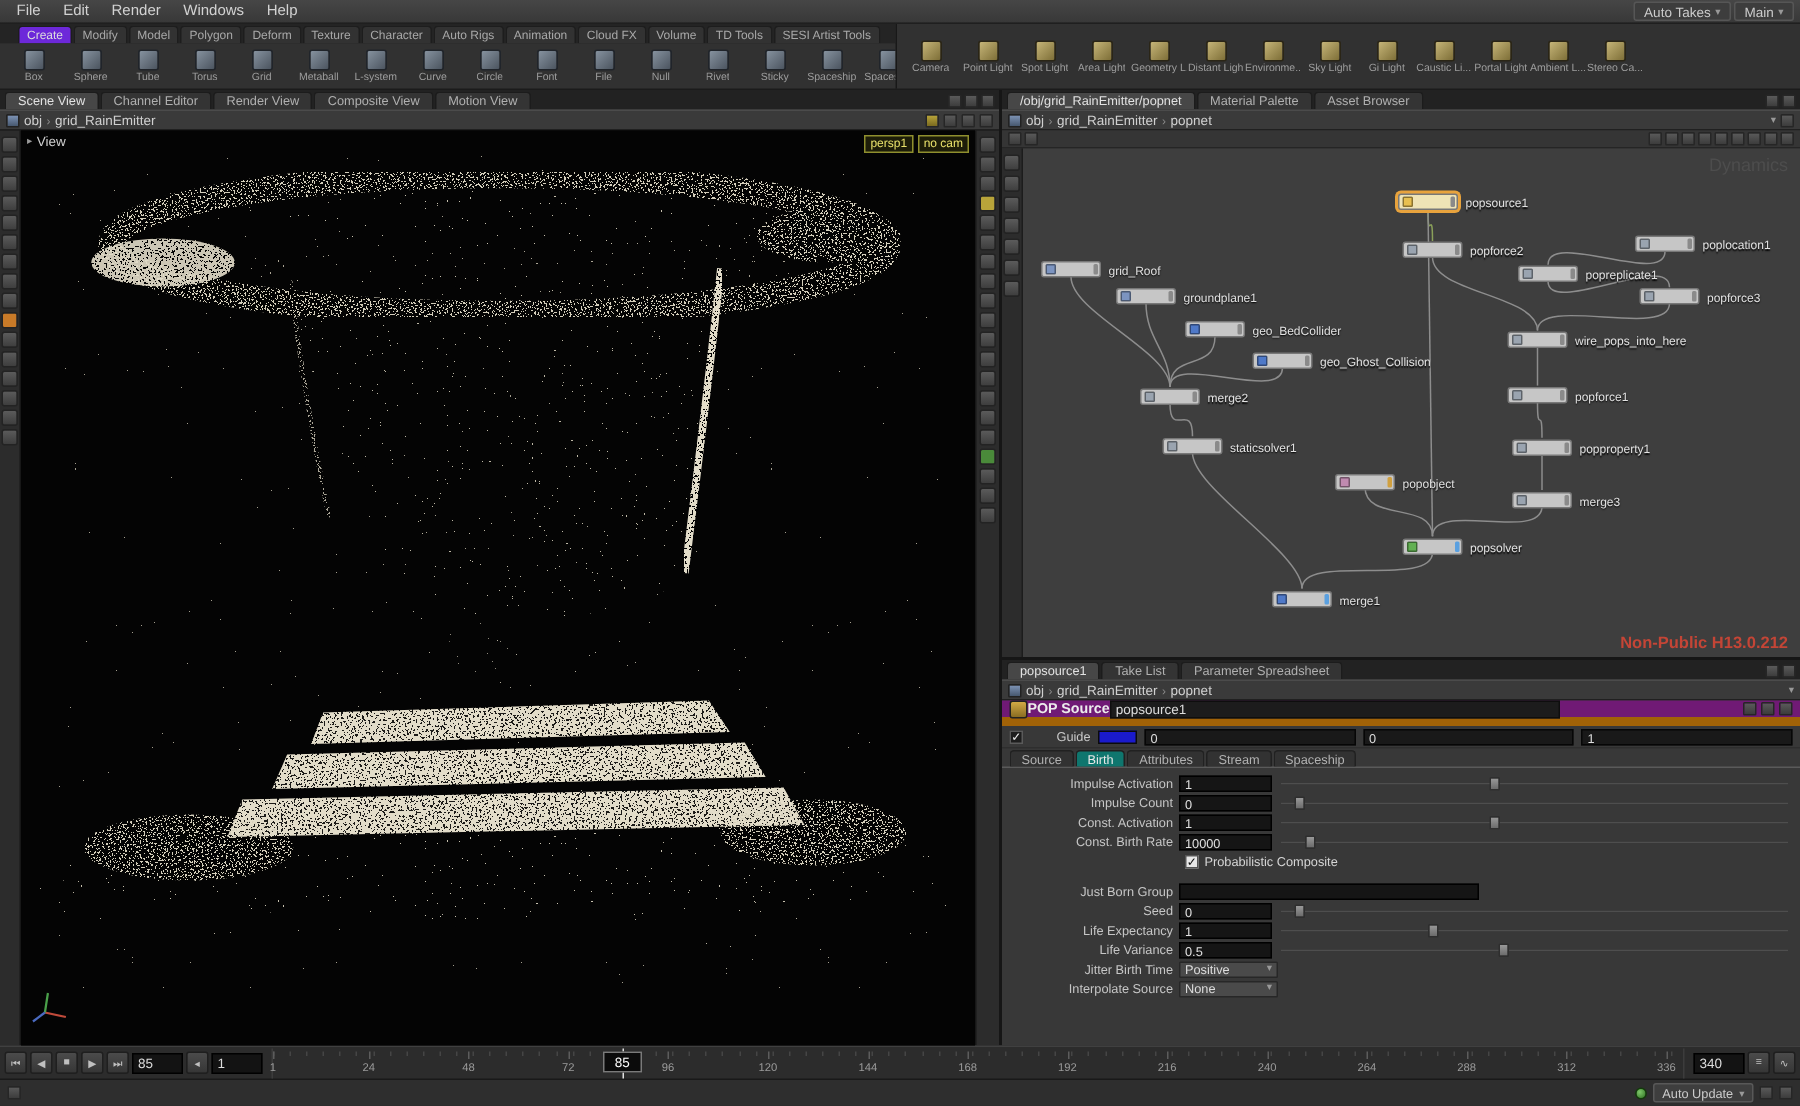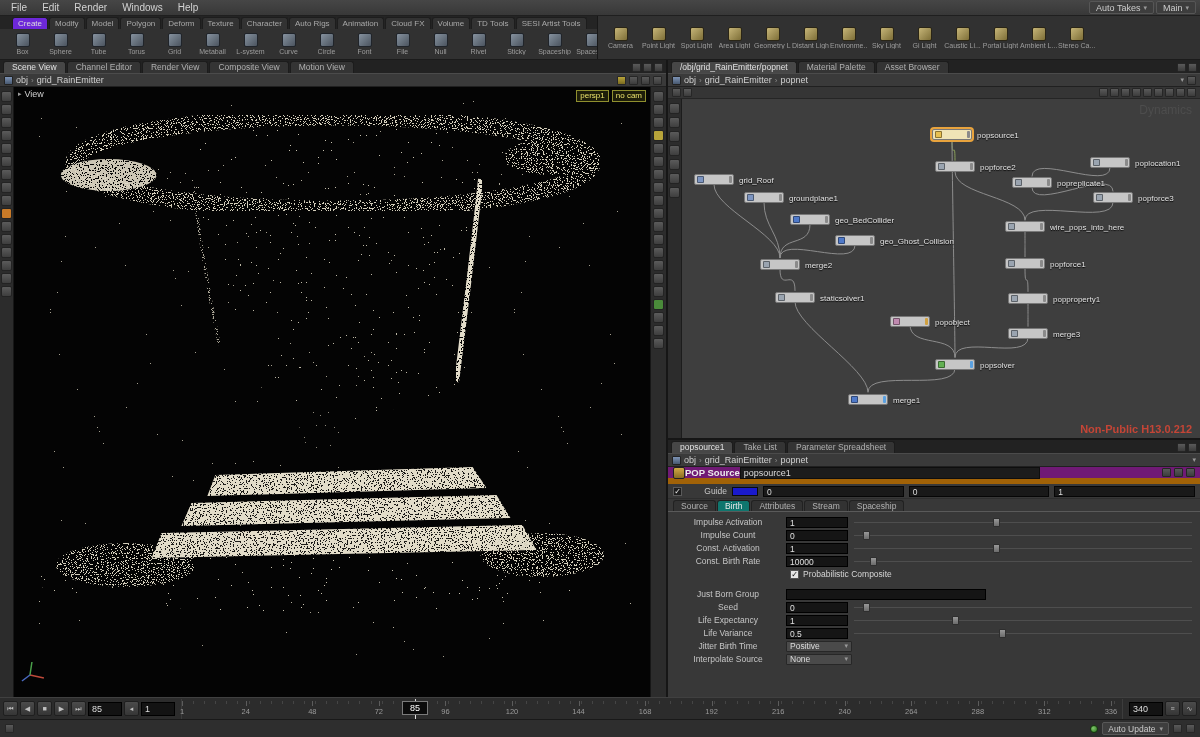--- a/index.html
+++ b/index.html
@@ -98,21 +98,21 @@
 .glabel{font-size:8.5px;color:#c8c8c8;width:40px;text-align:right}
 .gswatch{width:26px;height:9px;border:1px solid #0b0b0b}
 .gfield{flex:1;height:11px;background:#191919;border:1px solid #060606;font-size:8.5px;color:#ddd;padding:0 3px;line-height:10px}
 .folder-tabs{height:13px;display:flex;gap:1px;padding:1px 5px 0;border-bottom:1px solid #5a5a5a;align-items:flex-end}
 .folder-tab{font-size:8.5px;padding:0 7px;background:#323232;border:1px solid #212121;border-bottom:none;
   border-radius:3px 3px 0 0;color:#b2b2b2}
 .folder-tab.active{background:#0f766e;color:#e8e8e8}
 .par-rows{flex:1;padding:4px 6px;display:flex;flex-direction:column;gap:1px;overflow:hidden}
 .par-row{height:12px;min-height:12px;display:flex;align-items:center;gap:4px}
 .gap{height:6px;min-height:6px}
-.par-label{width:108px;min-width:108px;text-align:center;font-size:8.5px;color:#c6c6c6;white-space:nowrap;overflow:hidden}
+.par-label{width:108px;min-width:108px;text-align:right;font-size:8.5px;color:#c6c6c6;white-space:nowrap;overflow:hidden}
 .par-value{width:62px;min-width:62px;height:11px;background:#151515;border:1px solid #000;color:#e0e0e0;
   font-size:8.5px;line-height:10px;padding:0 3px}
 .par-value.wide{width:200px;min-width:200px}
 .par-slider{flex:1;height:11px;position:relative}
 .par-slider .groove{position:absolute;left:2px;right:2px;top:5px;height:1px;background:#1c1c1c;border-bottom:1px solid #4e4e4e}
 .par-slider .handle{position:absolute;top:1px;width:7px;height:9px;background:linear-gradient(#989898,#6b6b6b);
   border:1px solid #2e2e2e;border-radius:1px}
 .par-check{width:9px;height:9px;margin-left:116px;background:#e8e8e8;border:1px solid #555;color:#111;
   font-size:8px;line-height:8px;text-align:center}
 .par-check-label{font-size:8.5px;color:#d6d6d6}

